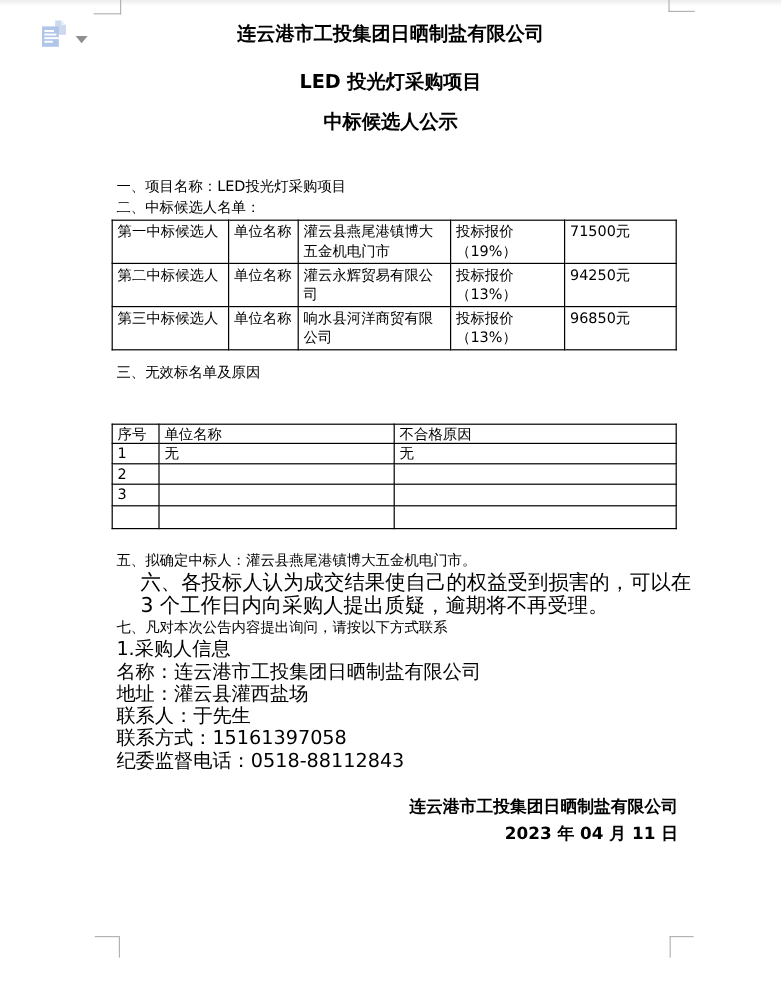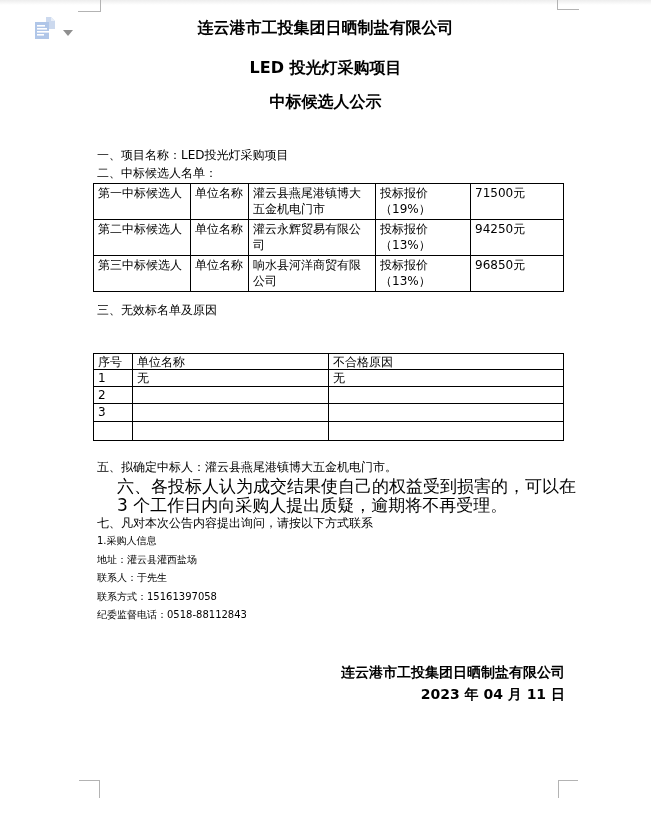--- a/index.html
+++ b/index.html
@@ -70,21 +70,21 @@
   .tbl-invalid { top:353px; }
   .tbl-invalid td { line-height:14px; }
   .rh16 { height:16px; } .rh17 { height:17px; } .rh18 { height:18px; } .rh19 { height:19px; }
 
   .wrap-para {
     position:absolute; left:97px; width:466px;
     font-size:17px; line-height:19px;margin-left:20px;
   }
   .contact-block {
     position:absolute; left:97px; top:532px;
-    font-size:10px; line-height:18.5px;
+    font-size:16px; line-height:18.5px;
   }
   .footer-line {
     position:absolute; right:86px;
     font-size:14px; font-weight:bold; white-space:pre;
   }
   .f-company { top:664px; }
   .f-date { top:686px;text-align:center; }
 </style>
 </head>
 <body>
@@ -188,20 +188,21 @@
     </tr>
   </tbody>
     </table>
 
   <div class="para" style="top:459px;">五、拟确定中标人：灌云县燕尾港镇博大五金机电门市。</div>
   <div class="wrap-para" style="top:477px;">六、各投标人认为成交结果使自己的权益受到损害的，可以在 3 个工作日内向采购人提出质疑，逾期将不再受理。</div>
   <div class="para" style="top:515px;">七、凡对本次公告内容提出询问，请按以下方式联系</div>
 
   <div class="contact-block">
     <div>1.采购人信息</div>
+    <div>名称：连云港市工投集团日晒制盐有限公司</div>
     <div>地址：灌云县灌西盐场</div>
     <div>联系人：于先生</div>
     <div>联系方式：15161397058</div>
     <div>纪委监督电话：0518-88112843</div>
   </div>
 
   <div class="footer-line f-company">连云港市工投集团日晒制盐有限公司</div>
   <div class="footer-line f-date">2023 年 04 月 11 日</div>
 </div>
 

